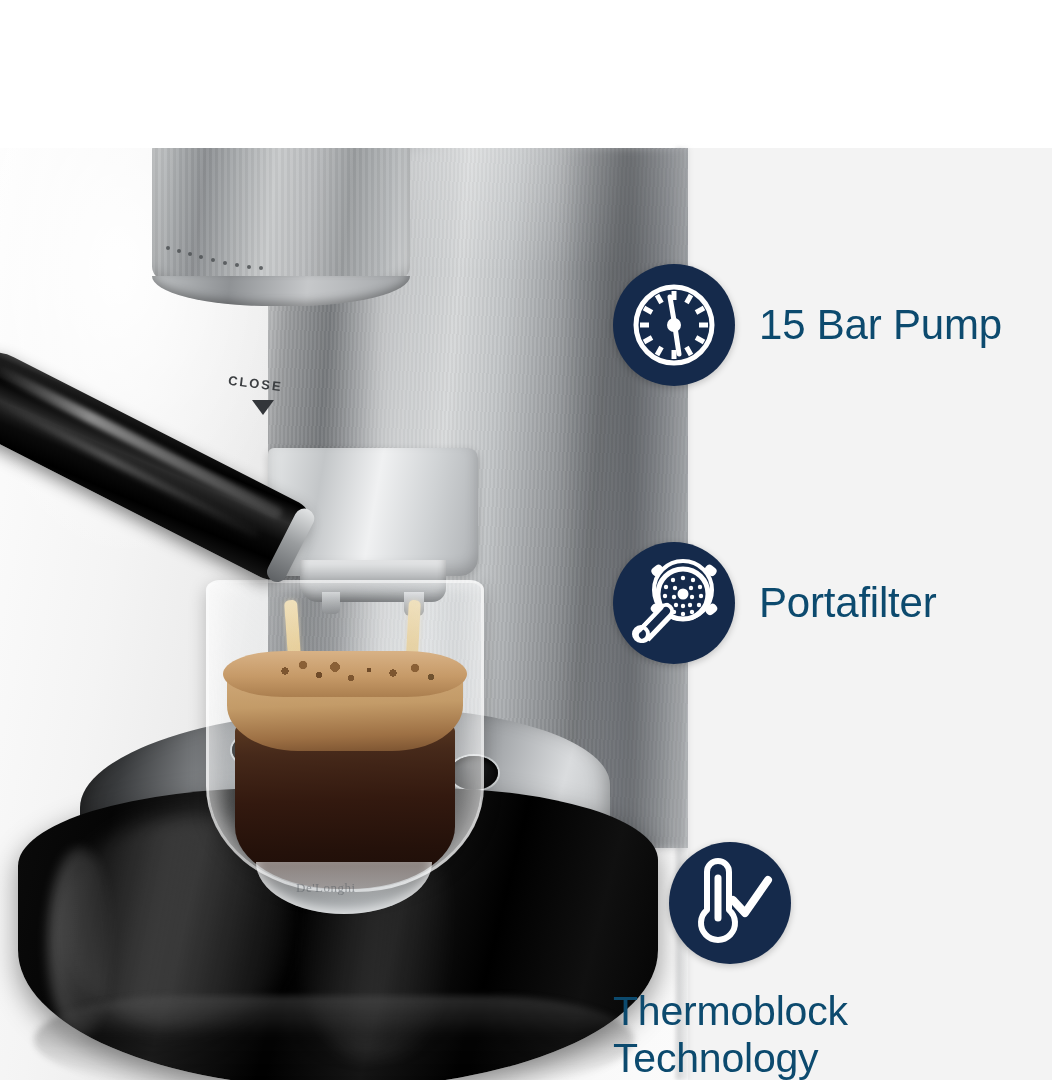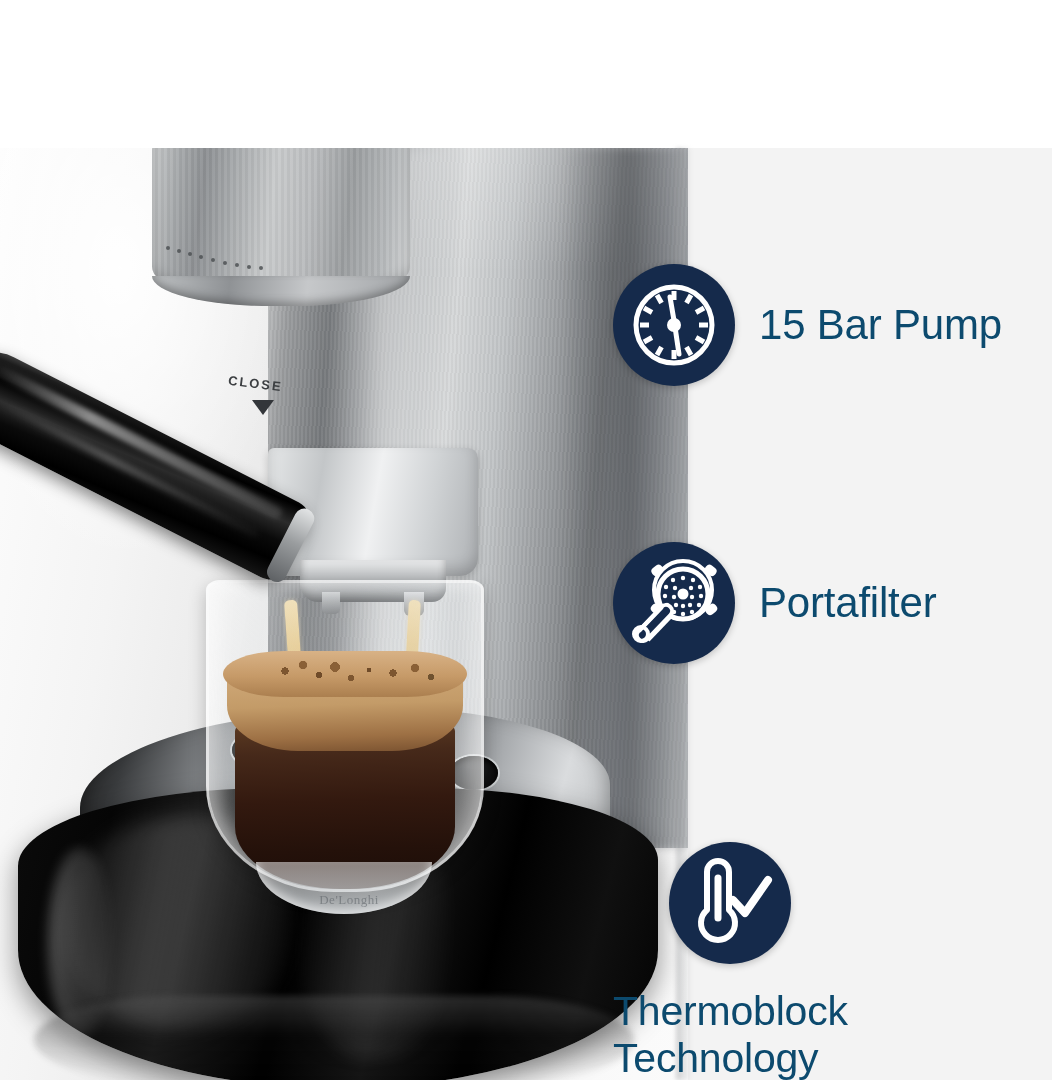--- a/index.html
+++ b/index.html
@@ -303,26 +303,25 @@
     left: 60px; top: 282px;
     width: 176px; height: 52px;
     border-radius: 0 0 50% 50% / 0 0 100% 100%;
     background: linear-gradient(180deg, rgba(255,255,255,0.48), rgba(226,232,236,0.75));
     box-shadow: inset 0 -5px 10px rgba(255,255,255,0.55);
   }
   .cup-logo {
     position: absolute;
     left: 100px; top: 300px;
     width: 106px;
-    text-align: center;
+    text-align: left;
     font-family: "Liberation Serif", serif;
     font-size: 13px;
     letter-spacing: 0.5px;
     color: rgba(90,95,100,0.55);
-    margin-top: 12px;
   }
 
   
   .drip-tray {
     position: absolute;
     left: 80px; top: 560px;
     width: 530px; height: 200px;
     border-radius: 60% 44% 14% 18% / 52% 40% 16% 22%;
     background: linear-gradient(106deg,
       #1a1a1a 0%, #3a3c3e 10%, #8b8e91 26%, #cfd2d4 38%,

